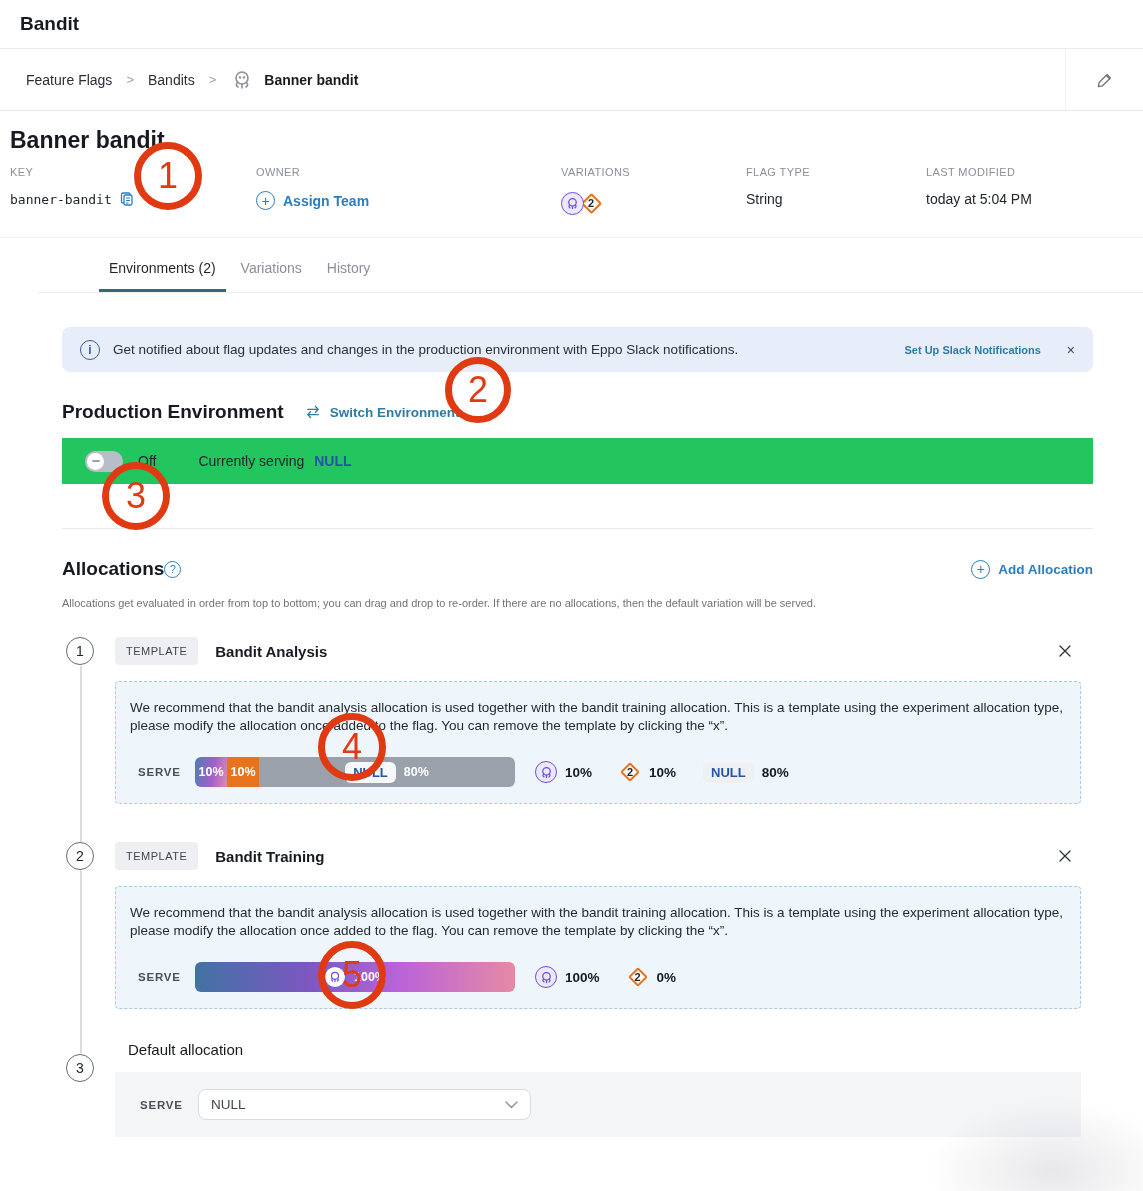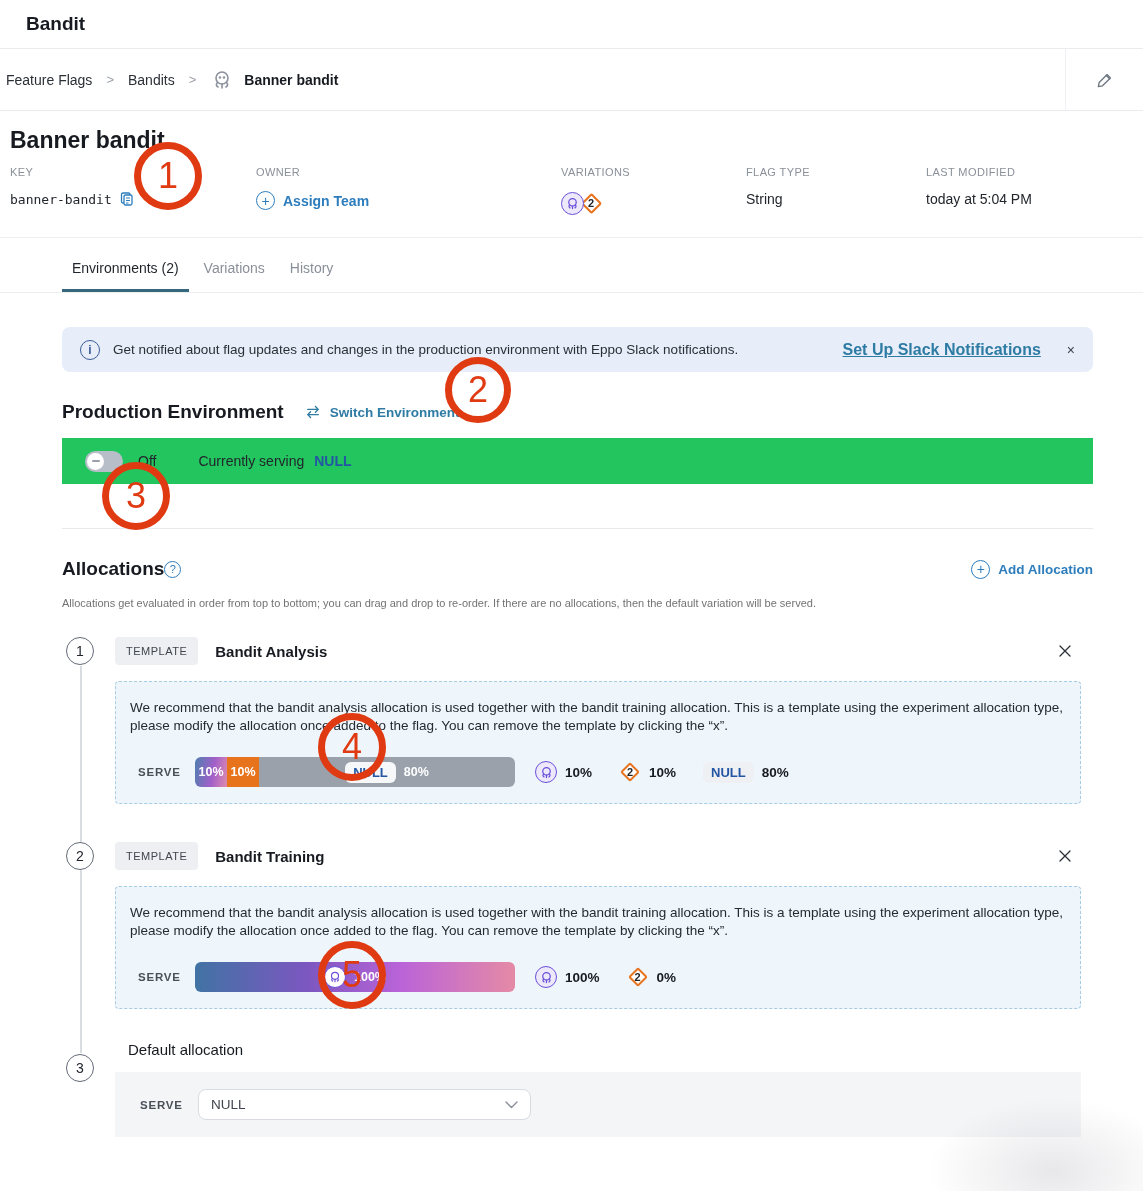--- a/index.html
+++ b/index.html
@@ -2,25 +2,25 @@
 <html><head>
 <meta charset="utf-8">
 <style>
   * { margin:0; padding:0; box-sizing:border-box; }
   html,body { background:#fff; }
   .page {
     position:relative; width:1143px; height:1191px; background:#fff;
     font-family:"Liberation Sans", sans-serif; color:#22262c; overflow:hidden;
   }
   
-  .app-header { padding:13px 26px 13px; border-bottom:1px solid #e9ebee; }
+  .app-header { padding:13px 20px 13px; border-bottom:1px solid #e9ebee; }
   .app-title { font-size:19px; font-weight:bold; color:#171a20; }
 
   
-  .bc-row { position:relative; height:62px; display:flex; align-items:center; padding-left:6px; border-bottom:1px solid #e9ebee; }
+  .bc-row { position:relative; height:62px; display:flex; align-items:center; padding-left:26px; border-bottom:1px solid #e9ebee; }
   .bc-item { font-size:14px; color:#2b2f36; }
   .bc-sep { font-size:13px; color:#9aa0a9; margin:0 14px; }
   .bc-flag-icon { width:24px; height:24px; color:#8b919c; margin-right:10px; display:inline-flex; }
   .bc-current { font-size:14px; font-weight:bold; color:#171a20; }
   .bc-right { position:absolute; right:0; top:0; height:100%; width:78px; border-left:1px solid #eef0f3; display:flex; align-items:center; justify-content:center; }
   .pencil { width:20px; height:20px; color:#6e7682; }
 
   
   .flag-header { padding:16px 10px 0; border-bottom:1px solid #eceef1; }
   .flag-title { font-size:23px; font-weight:bold; color:#171a20; margin-bottom:12px; }
@@ -37,31 +37,31 @@
   .assign-team { display:flex; align-items:center; gap:8px; color:#2d7dbd; font-weight:bold; font-size:14px; cursor:pointer; }
   .plus-circle { width:19px; height:19px; border:1.5px solid currentColor; border-radius:50%; display:flex; align-items:center; justify-content:center; font-size:14px; line-height:1; font-weight:normal; }
   .var-icons { display:flex; align-items:center; }
   .octo-badge { width:23px; height:23px; border:1.6px solid #6b4fd8; background:#ede9fb; color:#6b4fd8; border-radius:50%; display:flex; align-items:center; justify-content:center; z-index:2; }
   .octo-badge svg { width:15px; height:15px; }
   .diamond-wrap { width:24px; height:24px; position:relative; margin-left:-5px; display:flex; align-items:center; justify-content:center; }
   .diamond { position:absolute; width:15px; height:15px; background:#fff; border:2px solid #e8731d; transform:rotate(45deg); border-radius:2px; }
   .diamond-num { position:relative; font-size:11px; font-weight:bold; color:#22262c; z-index:1; }
 
   
-  .tabs { display:flex; padding-left:62px; border-bottom:1px solid #eceef1; margin-top:9px; }
+  .tabs { display:flex; padding-left:62px; border-bottom:1px solid #eceef1; margin-top:9px;margin-left:37px; }
   .tab { padding:0 10px; margin-right:5px; height:45px; display:flex; align-items:center; font-size:14px; color:#8a9099; cursor:pointer; border-bottom:3px solid transparent; }
   .tab.active { color:#1f242b; border-bottom-color:#35687d; }
 
   
   .main { margin:0 50px 0 62px; }
 
   .notice { margin-top:34px; height:45px; background:#e7eef9; border-radius:8px; display:flex; align-items:center; padding:0 18px 0 18px; }
   .info-icon { width:20px; height:20px; border:1.5px solid #3a5d94; color:#3a5d94; border-radius:50%; display:flex; align-items:center; justify-content:center; font-size:12px; font-weight:bold; flex:none; }
   .notice-text { font-size:13.5px; color:#2b2f36; margin-left:13px; flex:1; }
-  .notice-link { font-size:16px; font-weight:bold; color:#2e7ba4; cursor:pointer; white-space:nowrap;text-decoration:underline; }
+  .notice-link { font-size:11px; font-weight:bold; color:#2e7ba4; cursor:pointer; white-space:nowrap; }
   .notice-close { margin-left:26px; font-size:14px; color:#3f444c; cursor:pointer; }
 
   .env-heading-row { margin-top:29px; display:flex; align-items:center; }
   .h2 { font-size:19px; font-weight:bold; color:#171a20; }
   .switch-link { display:flex; align-items:center; gap:8px; margin-left:20px; color:#2e7ba4; font-size:13.5px; font-weight:bold; cursor:pointer; }
   .switch-icon { width:18px; height:14px; }
 
   .env-status { margin-top:15px; height:46px; background:#22c55e; display:flex; align-items:center; padding-left:23px; }
   .toggle { width:38px; height:21px; background:#b8bec8; border-radius:11px; position:relative; cursor:pointer; flex:none; }
   .toggle .knob { position:absolute; left:2px; top:2px; width:17px; height:17px; background:#fff; border-radius:50%; display:flex; align-items:center; justify-content:center; }

